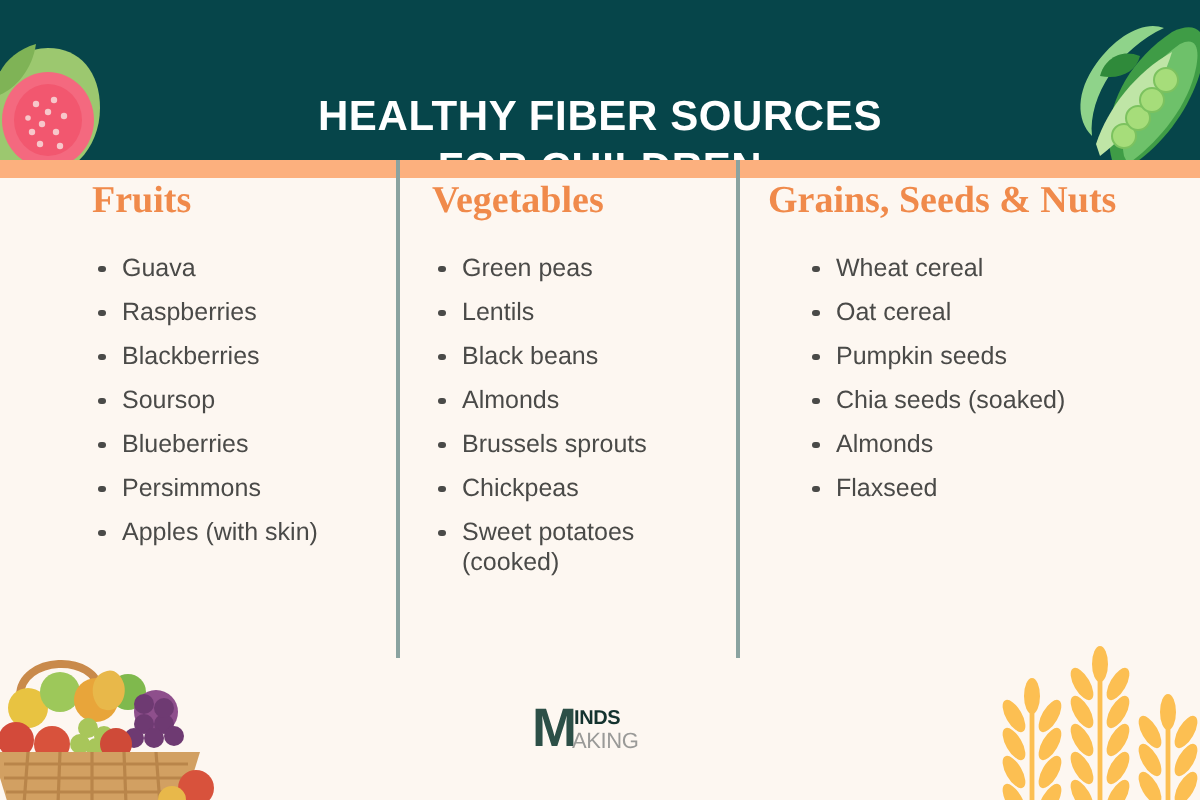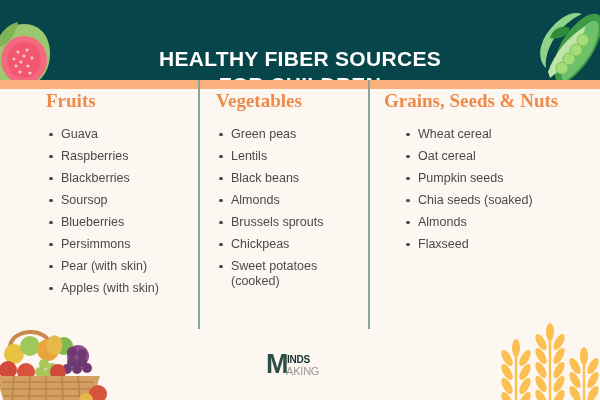--- a/index.html
+++ b/index.html
@@ -268,23 +268,20 @@
             <span class="cont">Blackberries</span>
           </li>
         <li>
             <span class="cont">Soursop</span>
           </li>
         <li>
             <span class="cont">Blueberries</span>
           </li>
         <li>
             <span class="cont">Persimmons</span>
-          </li>
-        <li>
-            <span class="cont">Pear (with skin)</span>
           </li>
         <li>
             <span class="cont">Apples (with skin)</span>
           </li>
       </ul>
     </div>
 
     <div class="col col-2">
       <h2 class="col-title">Vegetables</h2>
       <ul class="items">

